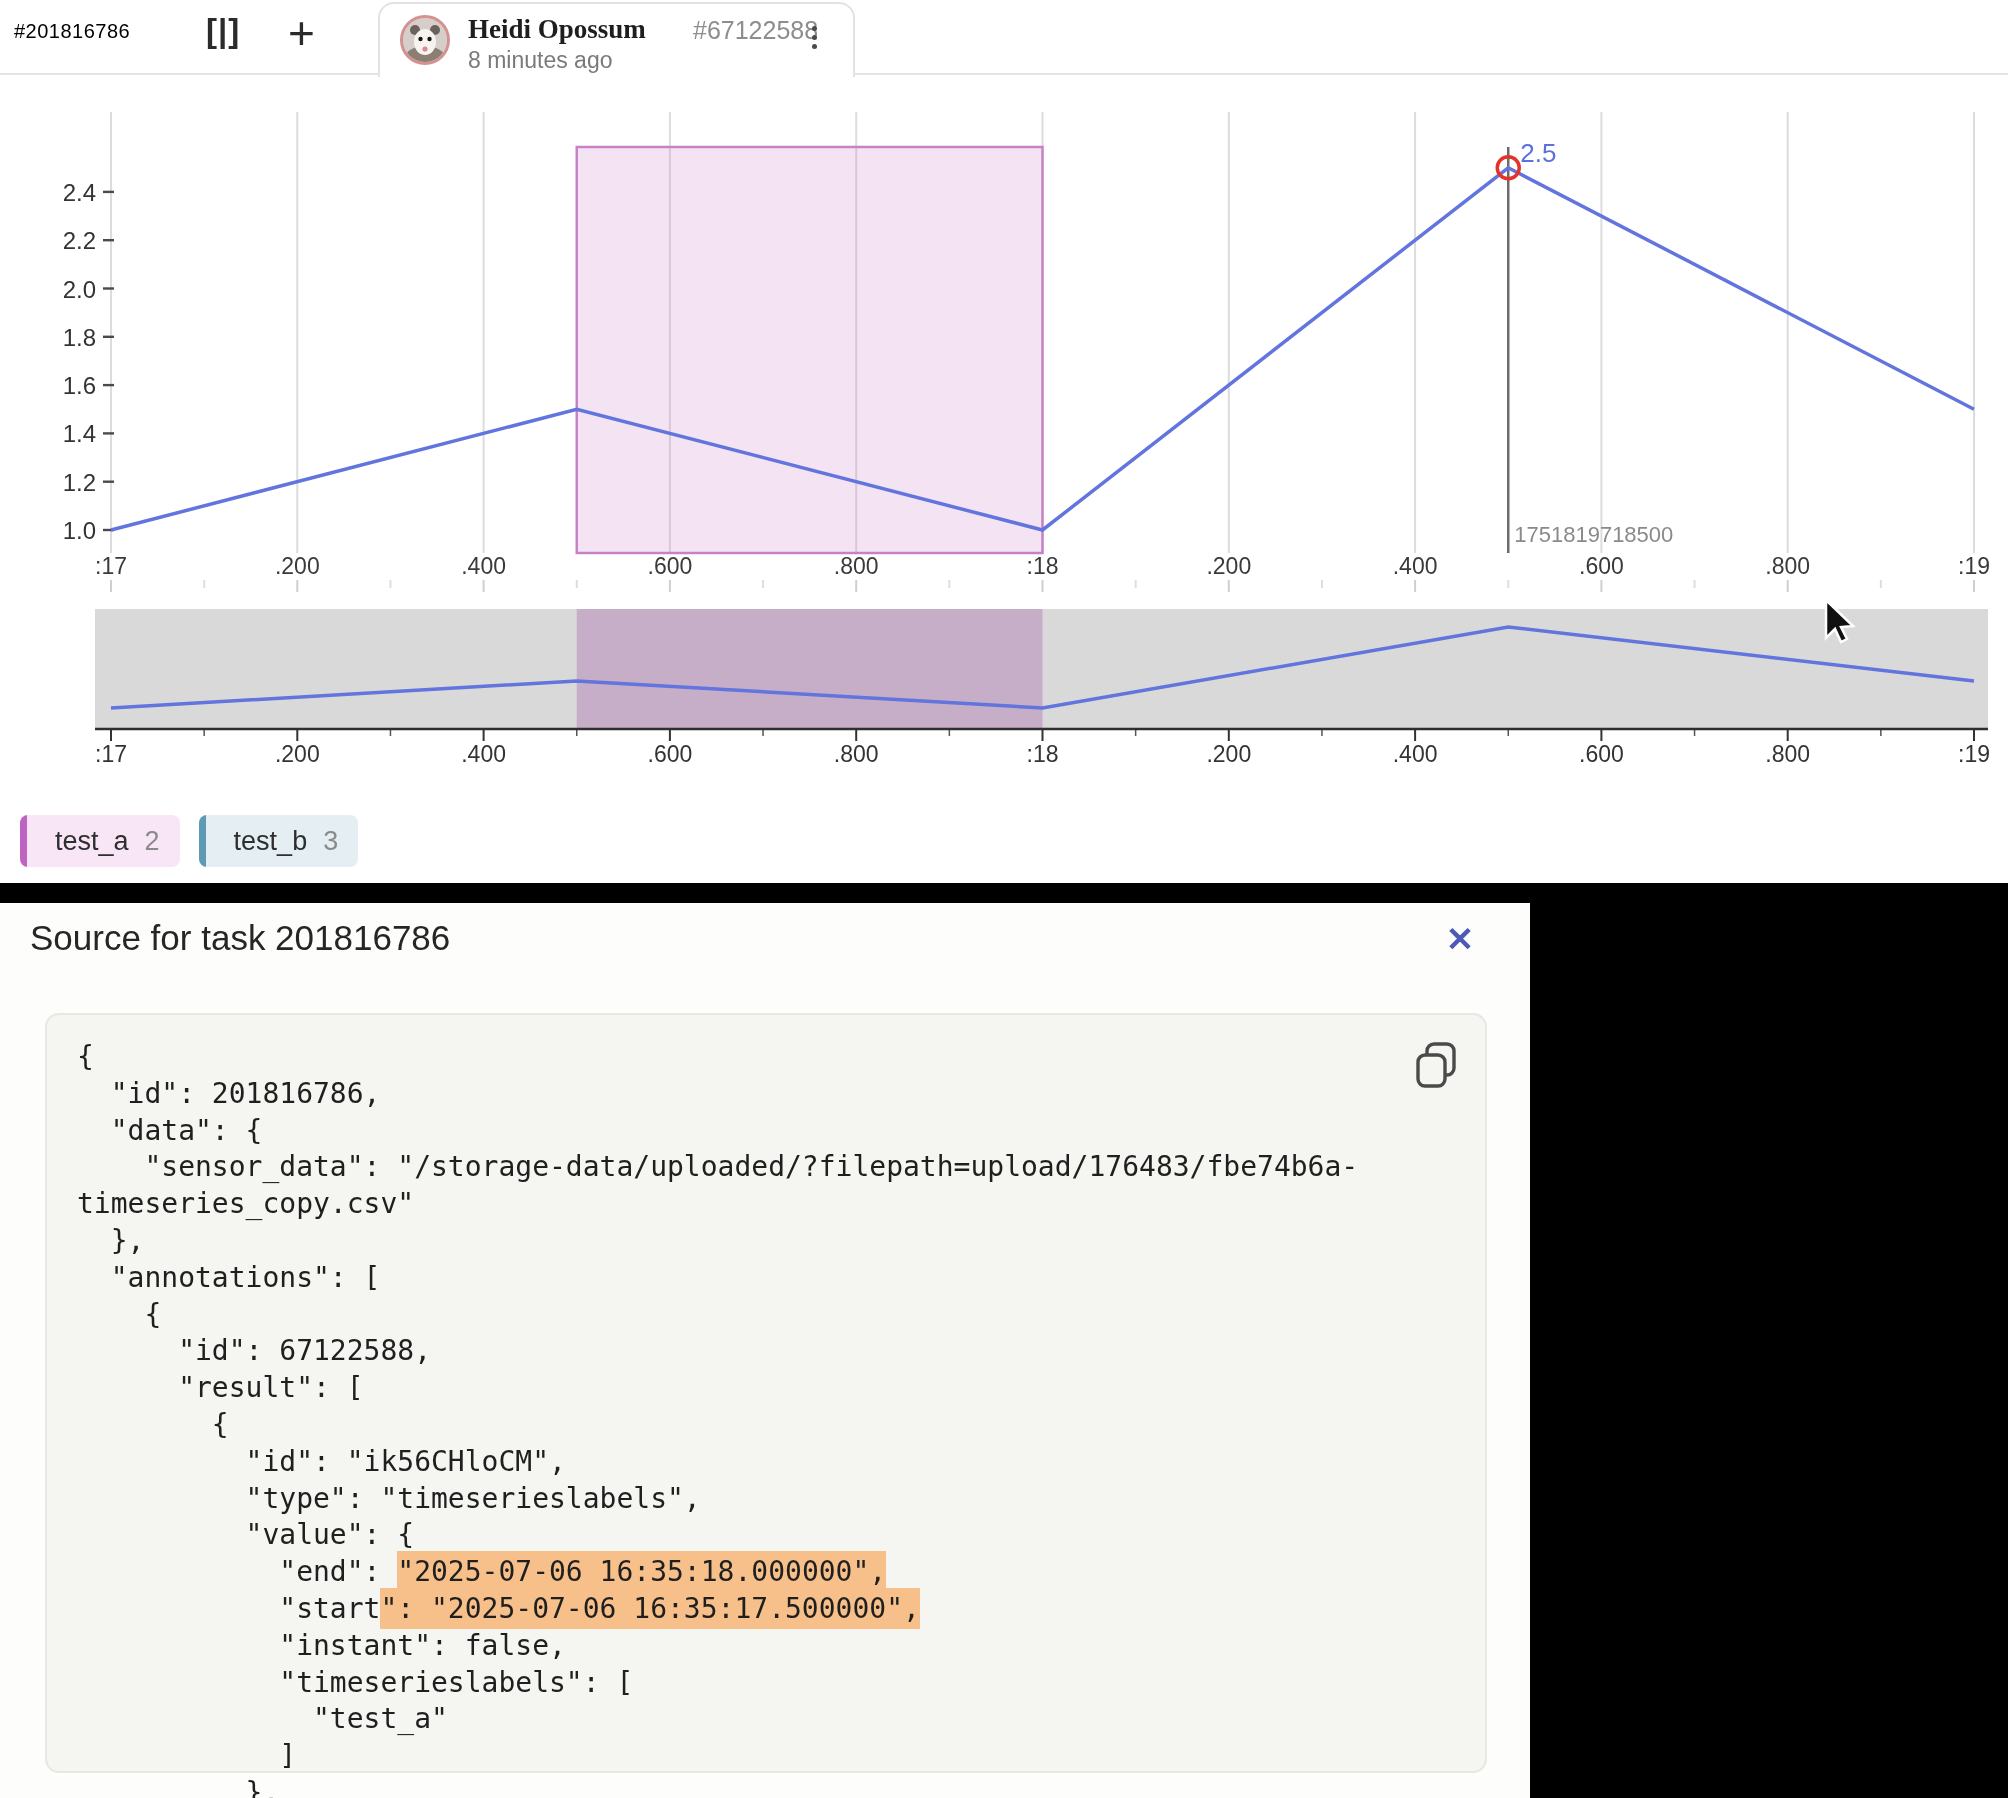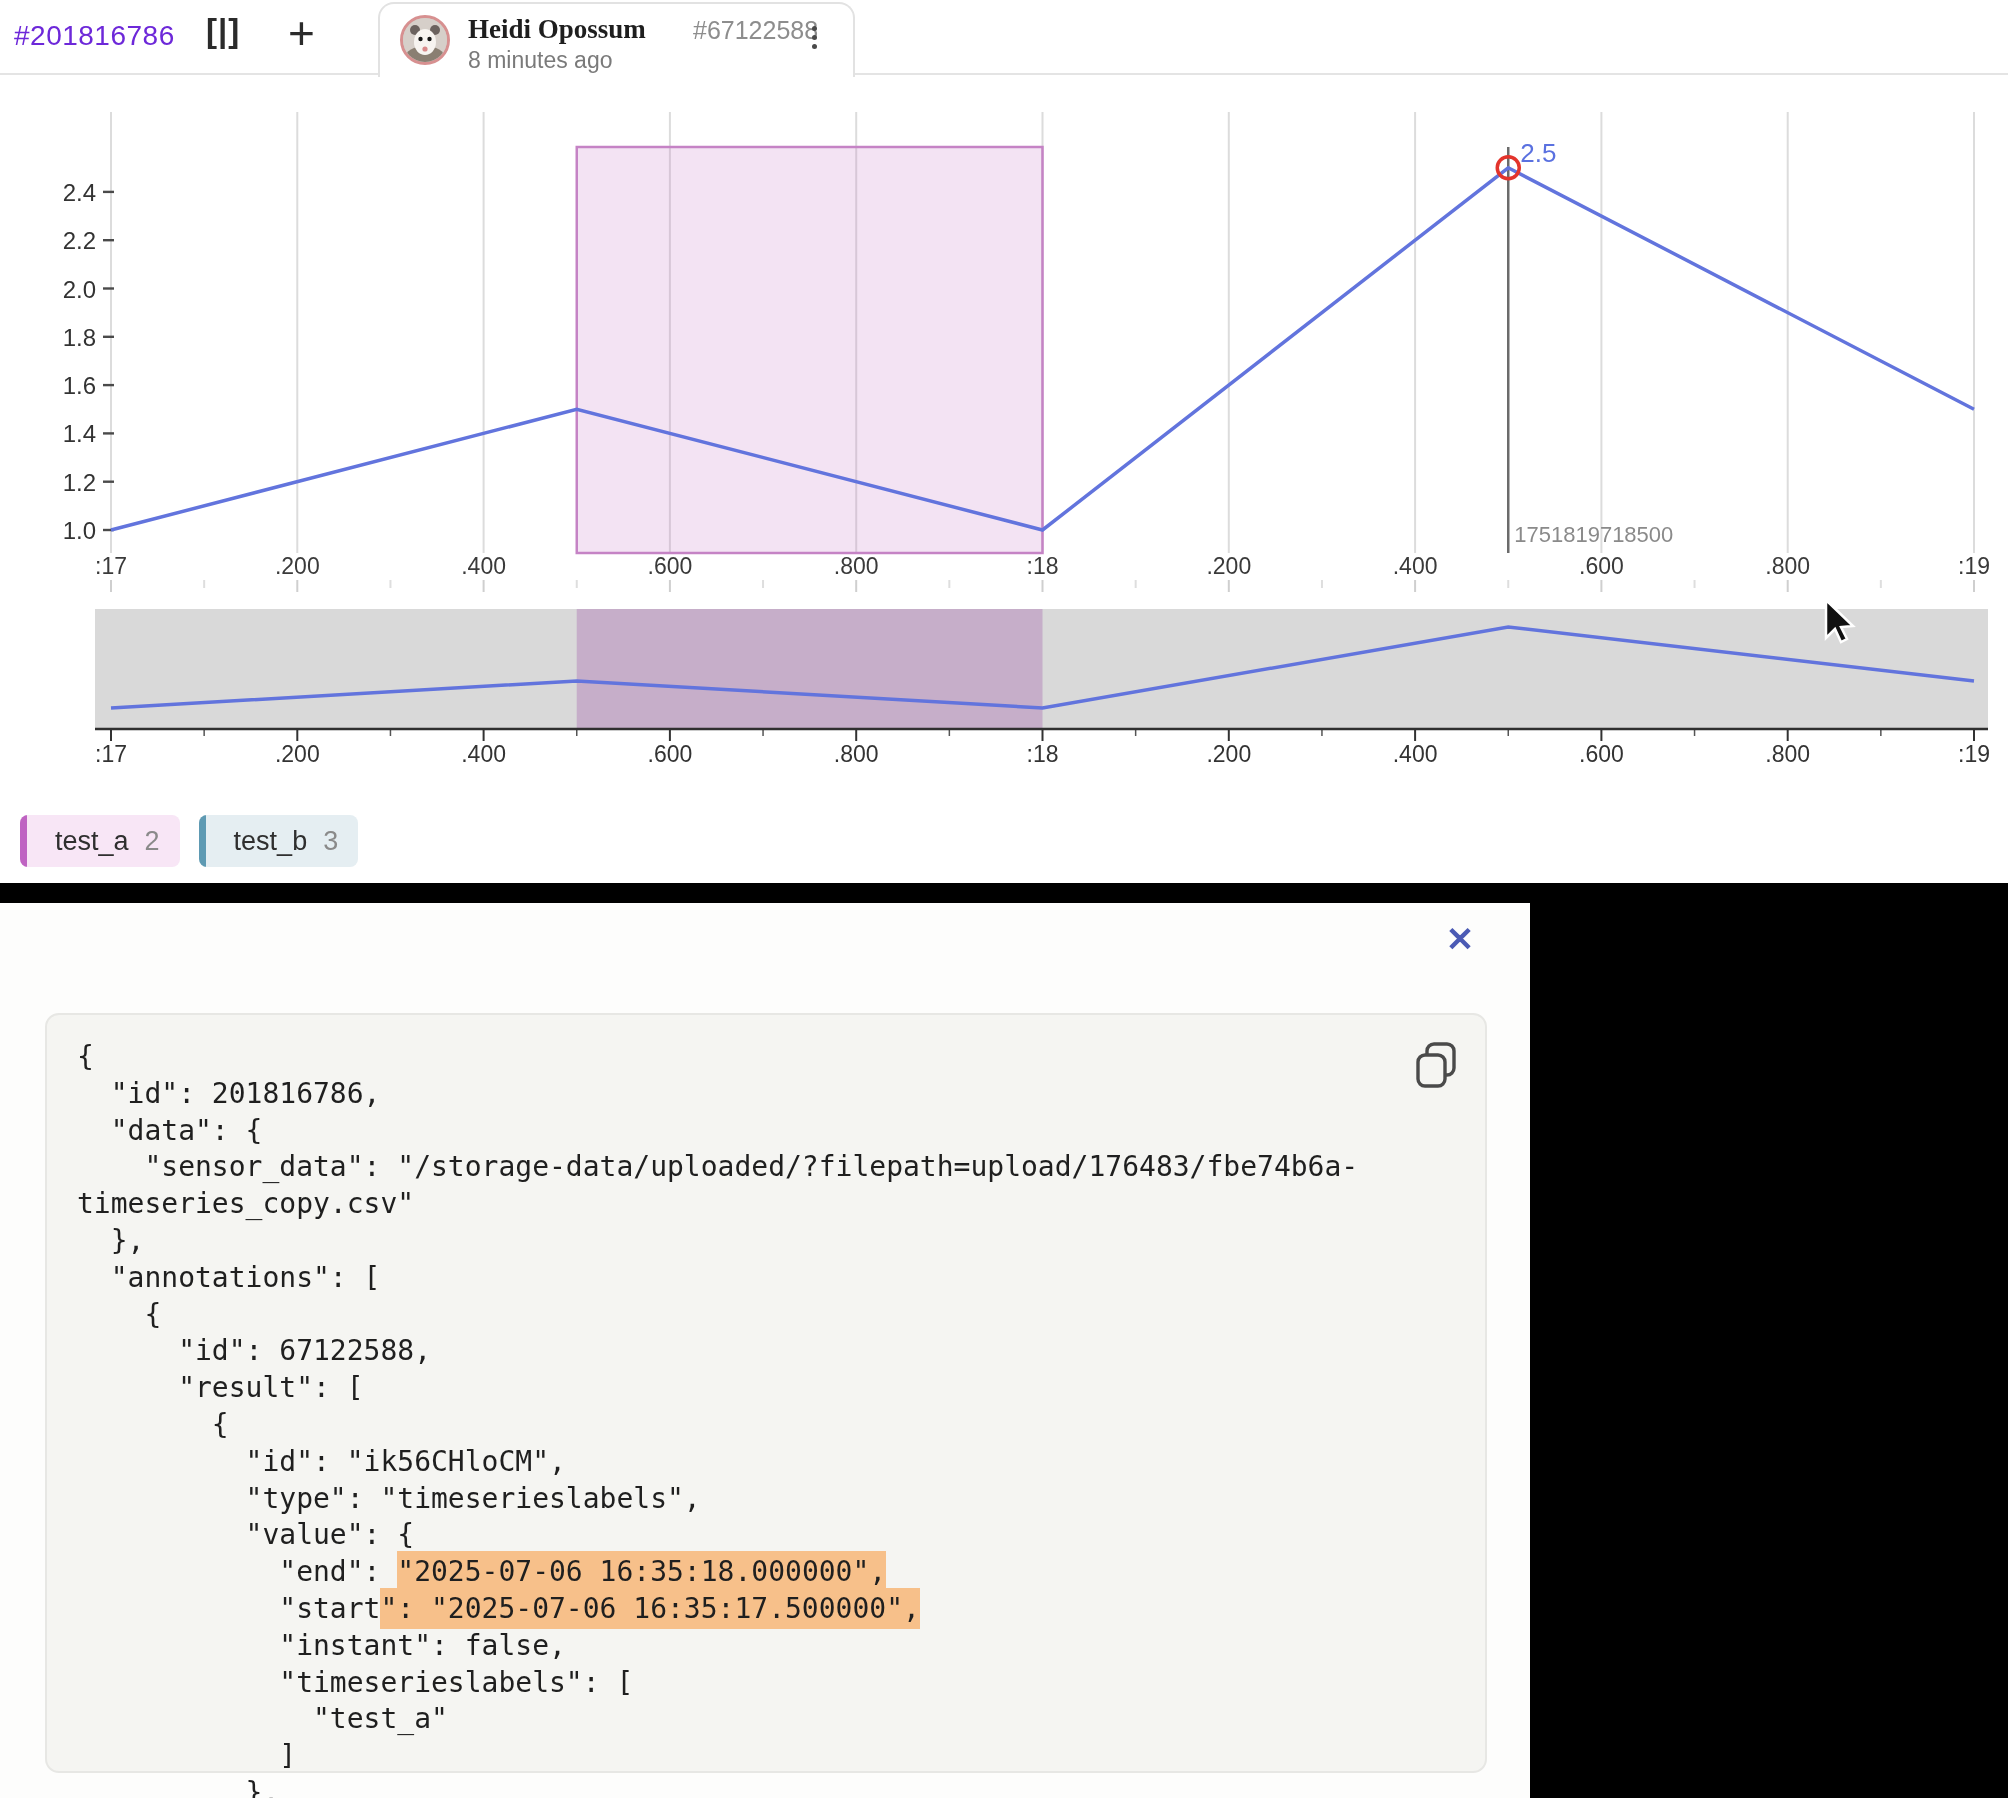--- a/index.html
+++ b/index.html
@@ -1,21 +1,21 @@
 <!DOCTYPE html>
 <html><head>
 <meta charset="utf-8">
 <style>
   html,body{margin:0;padding:0;background:#000;}
   #app{position:relative;width:2008px;height:1798px;overflow:hidden;background:#fff;
        font-family:"Liberation Sans",sans-serif;}
   
   #tabbar{position:absolute;left:0;top:0;width:2008px;height:75px;background:#fff;
           border-bottom:2px solid #e4e4e4;box-sizing:border-box;}
-  #task-id{position:absolute;left:14px;top:20px;font-size:28px;color:#6d28d9;letter-spacing:.5px;}
+  #task-id{position:absolute;left:14px;top:20px;font-size:20px;color:#000000;letter-spacing:.5px;}
   #cols-icon{position:absolute;left:206px;top:12px;font-size:33px;color:#2b2b2b;font-weight:600;letter-spacing:1px;}
   #plus-icon{position:absolute;left:288px;top:6px;font-size:46px;color:#2b2b2b;font-weight:300;}
   #anno-tab{position:absolute;left:378px;top:2px;width:477px;height:75px;background:#fff;
             border:2px solid #e2e2e2;border-bottom:none;border-radius:16px 16px 0 0;box-sizing:border-box;z-index:3;}
   #avatar{position:absolute;left:20px;top:11px;width:50px;height:50px;border-radius:50%;
           border:3px solid #d79090;overflow:hidden;box-sizing:border-box;background:#cfc8c2;}
   #tab-name{position:absolute;left:88px;top:10px;font-size:27px;font-weight:700;color:#1e1e1e;font-family:Liberation Serif, serif;}
   #tab-annoid{position:absolute;left:300px;top:12px;font-size:25px;color:#8d8d8d;margin-left:13px;}
   #tab-ago{position:absolute;left:88px;top:43px;font-size:23px;color:#7a7a7a;}
   #kebab{position:absolute;left:424px;top:18px;width:20px;height:40px;cursor:pointer;}
@@ -196,20 +196,21 @@
       <div class="stripe" style="background: rgb(94, 154, 179);"></div>
       <span class="txt">test_b</span>
       <span class="cnt">3</span>
     </div>
   </div>
 
   <div id="blackstrip"></div>
 
   <div id="bottom">
     <div id="modal">
+      <div id="modal-title">Source for task 201816786</div>
       <div id="modal-close">✕</div>
       <div id="codeblock">
         <div id="copy-btn">
           <svg width="48" height="50" viewBox="0 0 48 50">
             <rect x="14" y="3" width="27" height="31" rx="7" fill="none" stroke="#4a4a4a" stroke-width="3.4"></rect>
             <rect x="5" y="14" width="27" height="31" rx="7" fill="#f5f5f2" stroke="#4a4a4a" stroke-width="3.4"></rect>
           </svg>
         </div>
         <div id="code"><div>{</div><div>  "id": 201816786,</div><div>  "data": {</div><div>    "sensor_data": "/storage-data/uploaded/?filepath=upload/176483/fbe74b6a-</div><div>timeseries_copy.csv"</div><div>  },</div><div>  "annotations": [</div><div>    {</div><div>      "id": 67122588,</div><div>      "result": [</div><div>        {</div><div>          "id": "ik56CHloCM",</div><div>          "type": "timeserieslabels",</div><div>          "value": {</div><div>            "end": <span class="hl" style="background: rgb(247, 192, 138);">"2025-07-06 16:35:18.000000",</span></div><div>            "start<span class="hl" style="background: rgb(247, 192, 138);">": "2025-07-06 16:35:17.500000",</span></div><div>            "instant": false,</div><div>            "timeserieslabels": [</div><div>              "test_a"</div><div>            ]</div><div>          },</div></div>
       </div>

